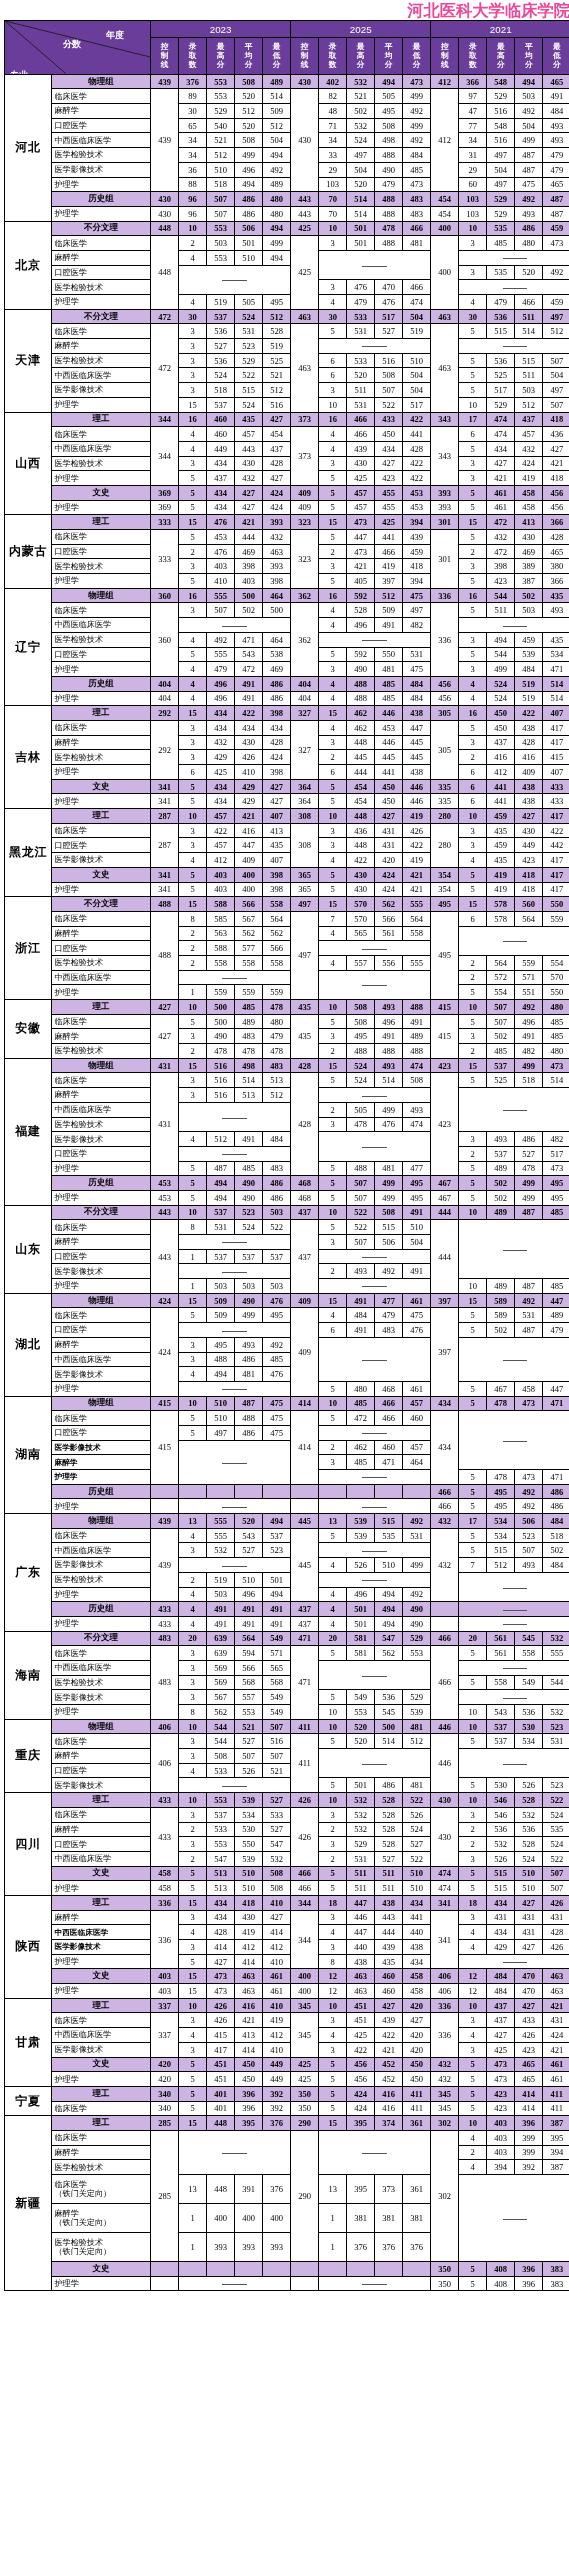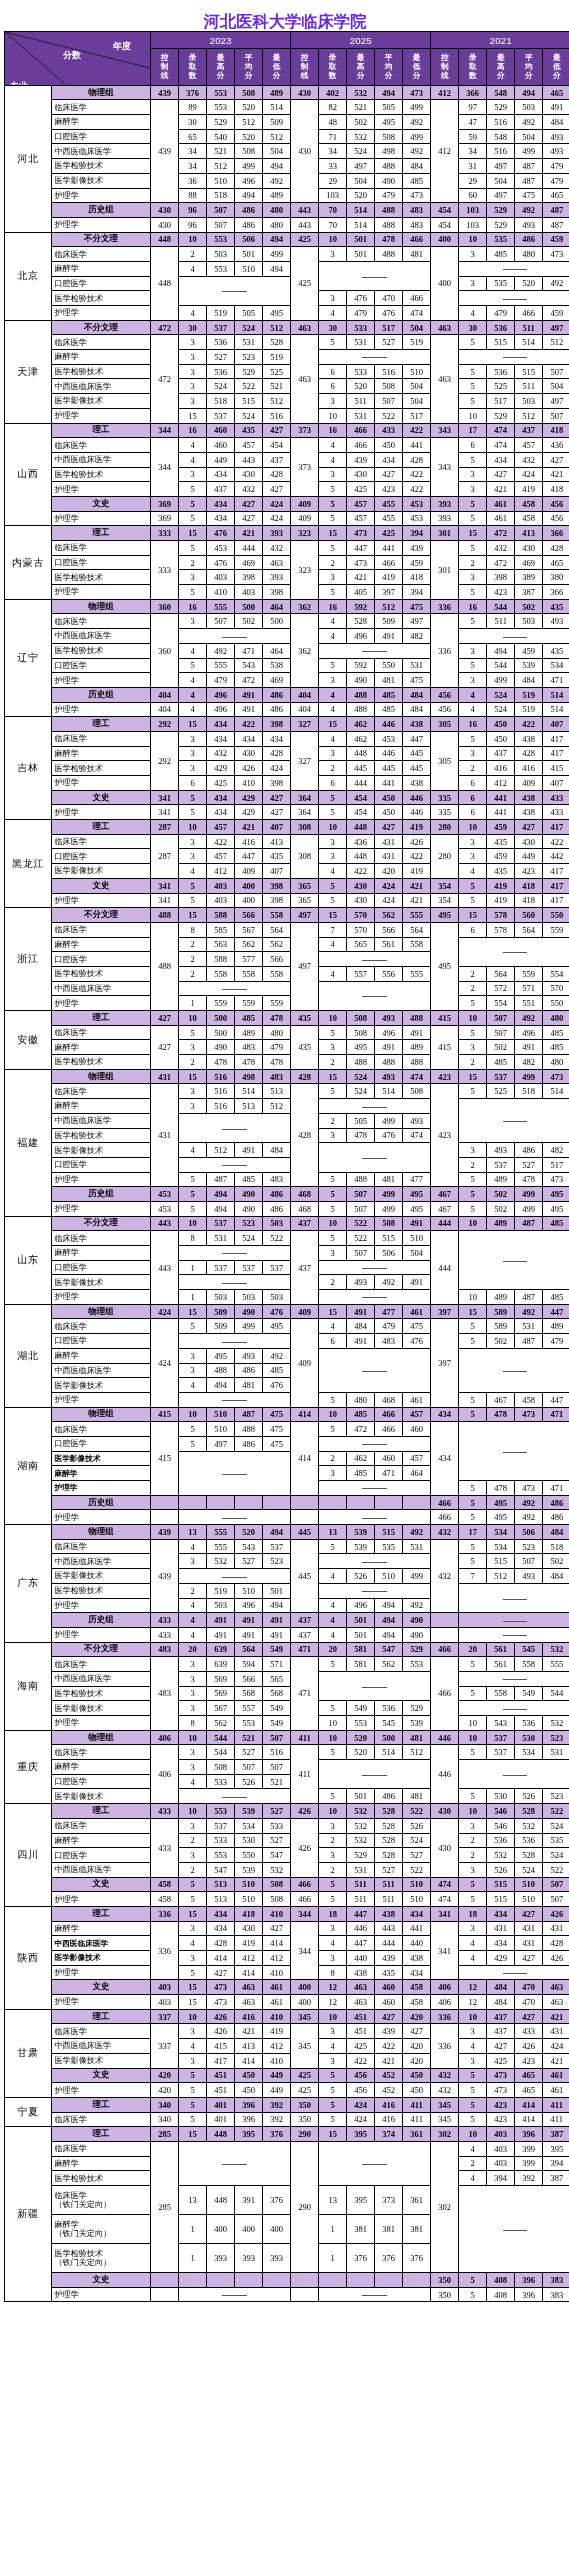--- a/index.html
+++ b/index.html
@@ -1,44 +1,44 @@
 <!DOCTYPE html>
 <html style="--hdr: #6a3d9b; --hl: #cdb4e3;font-size:13px"><head>
 <meta charset="utf-8">
 <style>
   html,body{margin:0;padding:0;background:#fff;}
   .page{width:570px;height:2576px;background:#fff;overflow:hidden;
         font-family:"Liberation Serif","DejaVu Serif",serif;}
-  .title{padding-top:11px;text-align:center;
+  .title{padding-top:0;text-align:right;
          font-family:"Liberation Sans","DejaVu Sans",sans-serif;
-         font-weight:bold;font-size:16.3px;line-height:20.4px;color:#6d28d9;}
+         font-weight:bold;font-size:16.3px;line-height:20.4px;color:#ec4899;}
   table{border-collapse:collapse;table-layout:fixed;margin-left:4.1px;width:562px;
         border:1.6px solid #000;}
   th,td{border:0.8px solid #000;padding:0;overflow:hidden;}
   thead th{background:var(--hdr,#6a3d9b);color:#fff;
            font-family:"Liberation Sans","DejaVu Sans",sans-serif;}
   tr.hrow1{height:16.3px;}
   tr.hrow1 th.yr{font-size:9.8px;font-weight:normal;}
   tr.hrow2 th{height:36px;font-size:7.7px;line-height:9.4px;font-weight:bold;
               white-space:pre-line;text-align:center;}
   th.corner{position:relative;}
   th.corner svg{position:absolute;left:0;top:0;width:100%;height:100%;}
   th.corner line{stroke:#161616;stroke-width:1;}
   th.corner span{position:absolute;font-size:9px;font-weight:bold;color:#fff;}
   .c-score{left:58px;top:17px;}
-  .c-year{left:108px;top:7.3px;}
+  .c-year{left:101px;top:7.3px;}
   .c-major{left:4.9px;top:48px;}
   tbody tr{height:14.7px;}
   tbody tr.tall{height:29px;}
   td{font-size:8.5px;text-align:center;color:#000;}
   td.lab{text-align:left;padding-left:2.4px;font-size:8.1px;line-height:9px;
          white-space:pre-line;}
   td.lab.b{font-weight:bold;font-family:"Liberation Sans","DejaVu Sans",sans-serif;font-size:7.7px;}
   td.prov{font-family:"Liberation Sans","DejaVu Sans",sans-serif;
-          font-weight:normal;font-size:10px;letter-spacing:0.8px;}
+          font-weight:bold;font-size:12px;letter-spacing:0.8px;}
   td.grp{background:var(--hl,#cdb4e3);font-weight:bold;}
   td.grp.glab{font-family:"Liberation Sans","DejaVu Sans",sans-serif;font-size:8.5px;margin-top:41px;}
   tr.pstart td{border-top:1.6px solid #000;}
   .dashline{display:inline-block;width:24.4px;height:0;border-top:1.6px solid #555;
             vertical-align:middle;}
 </style>
 </head>
 <body>
 
 <div class="page">
@@ -184,21 +184,21 @@
         <tr>
           <td class="lab">口腔医学</td>
           <td class="num">65</td>
           <td class="num">540</td>
           <td class="num">520</td>
           <td class="num">512</td>
           <td class="num">71</td>
           <td class="num">532</td>
           <td class="num">508</td>
           <td class="num">499</td>
-          <td class="num">59</td>
+          <td class="num">77</td>
           <td class="num">548</td>
           <td class="num">504</td>
           <td class="num">493</td>
         </tr>
         <tr>
           <td class="lab">中西医临床医学</td>
           <td class="num">34</td>
           <td class="num">521</td>
           <td class="num">508</td>
           <td class="num">504</td>

